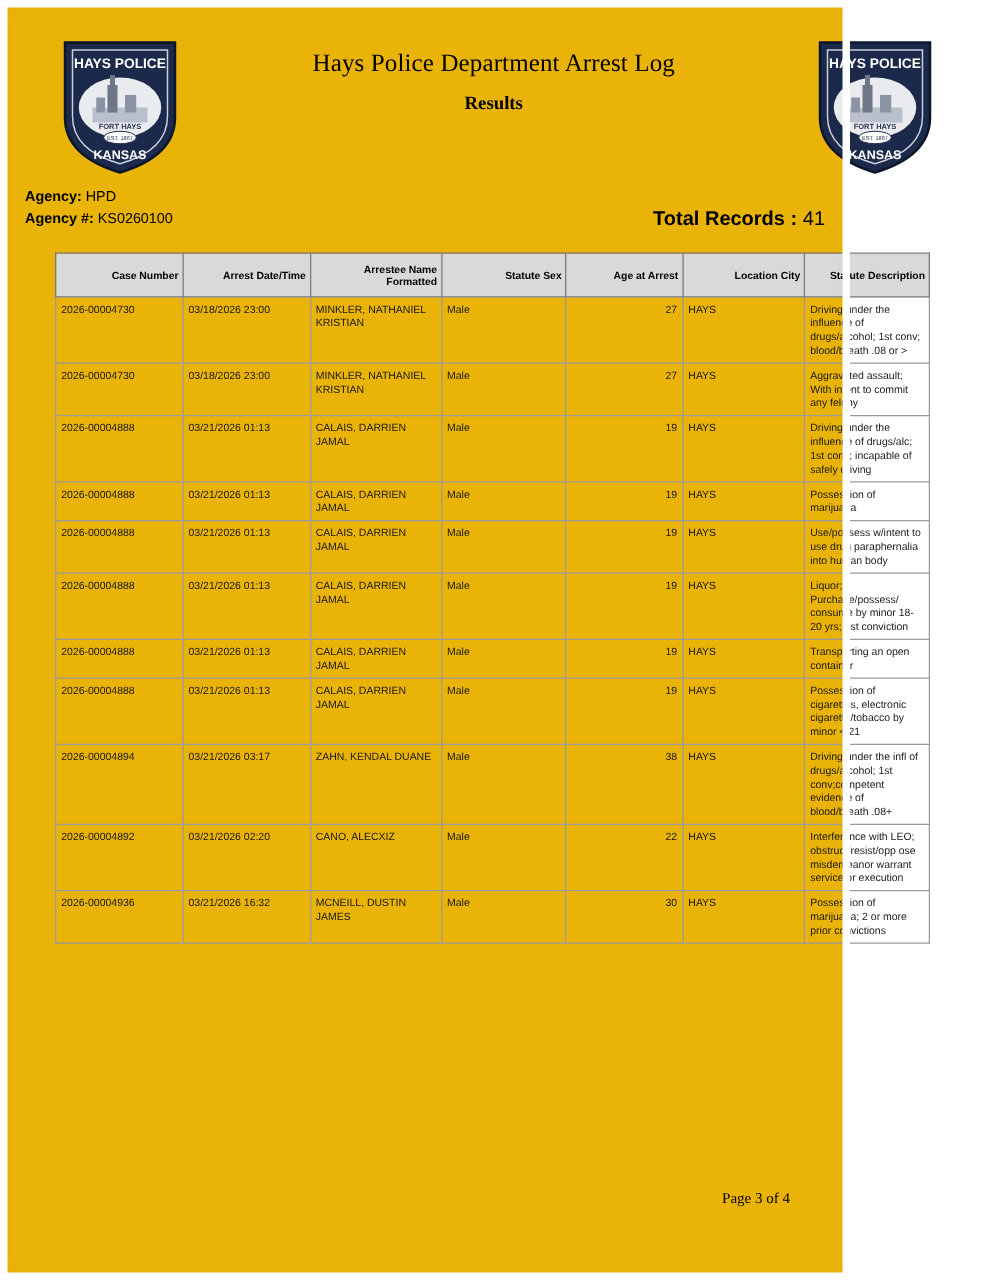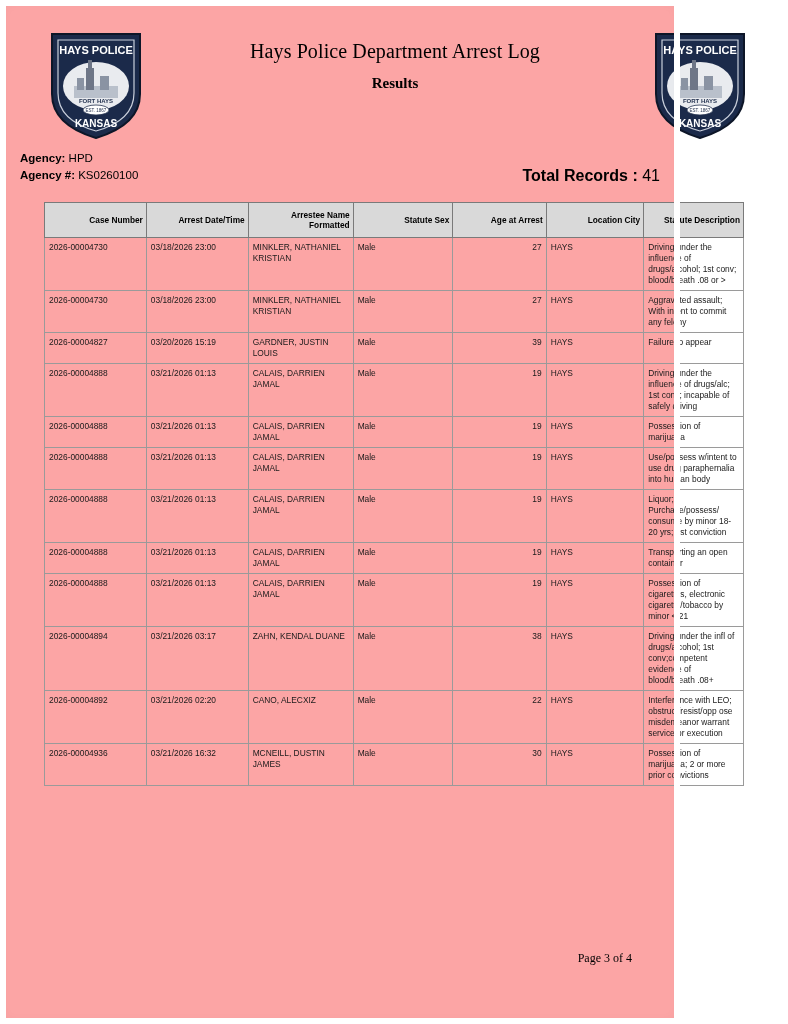--- a/index.html
+++ b/index.html
@@ -14,21 +14,21 @@
     color: #000000;
     position: relative;
     overflow: hidden;
   }
   .page {
     position: relative;
     width: 680px;
     height: 1024px;
     box-sizing: border-box;
     padding: 0;
-    background: #fca5a5;
+    background: #eab308;
     border-radius: 17px;
   }
 
   
   .header {
     position: relative;
     height: 150px;
   }
   .badge {
     position: absolute;
@@ -239,29 +239,20 @@
           <tr>
             <td>2026-00004730</td>
             <td>03/18/2026 23:00</td>
             <td>MINKLER, NATHANIEL KRISTIAN</td>
             <td>Male</td>
             <td class="num">27</td>
             <td>HAYS</td>
             <td>Aggravated assault; With intent to commit any felony</td>
           </tr>
           <tr>
-            <td>2026-00004827</td>
-            <td>03/20/2026 15:19</td>
-            <td>GARDNER, JUSTIN LOUIS</td>
-            <td>Male</td>
-            <td class="num">39</td>
-            <td>HAYS</td>
-            <td>Failure to appear</td>
-          </tr>
-          <tr>
             <td>2026-00004888</td>
             <td>03/21/2026 01:13</td>
             <td>CALAIS, DARRIEN JAMAL</td>
             <td>Male</td>
             <td class="num">19</td>
             <td>HAYS</td>
             <td>Driving under the influence of drugs/alc; 1st conv; incapable of safely driving</td>
           </tr>
           <tr>
             <td>2026-00004888</td>

